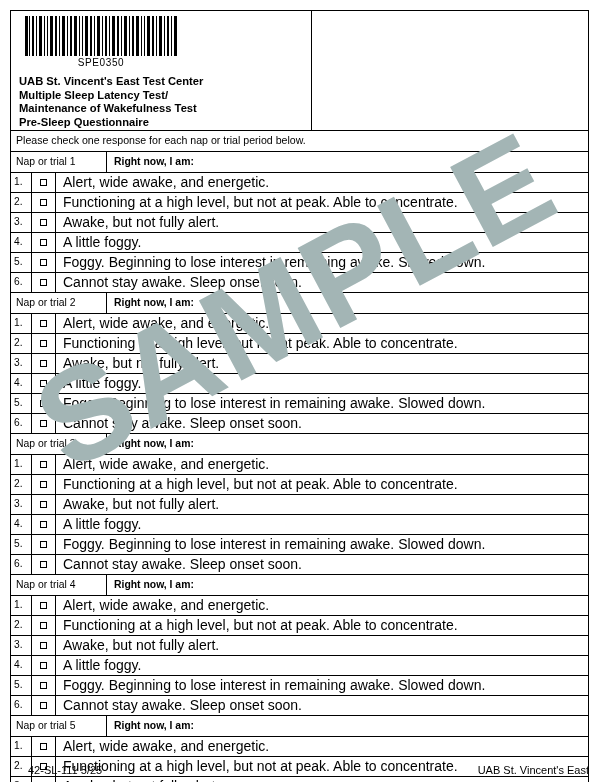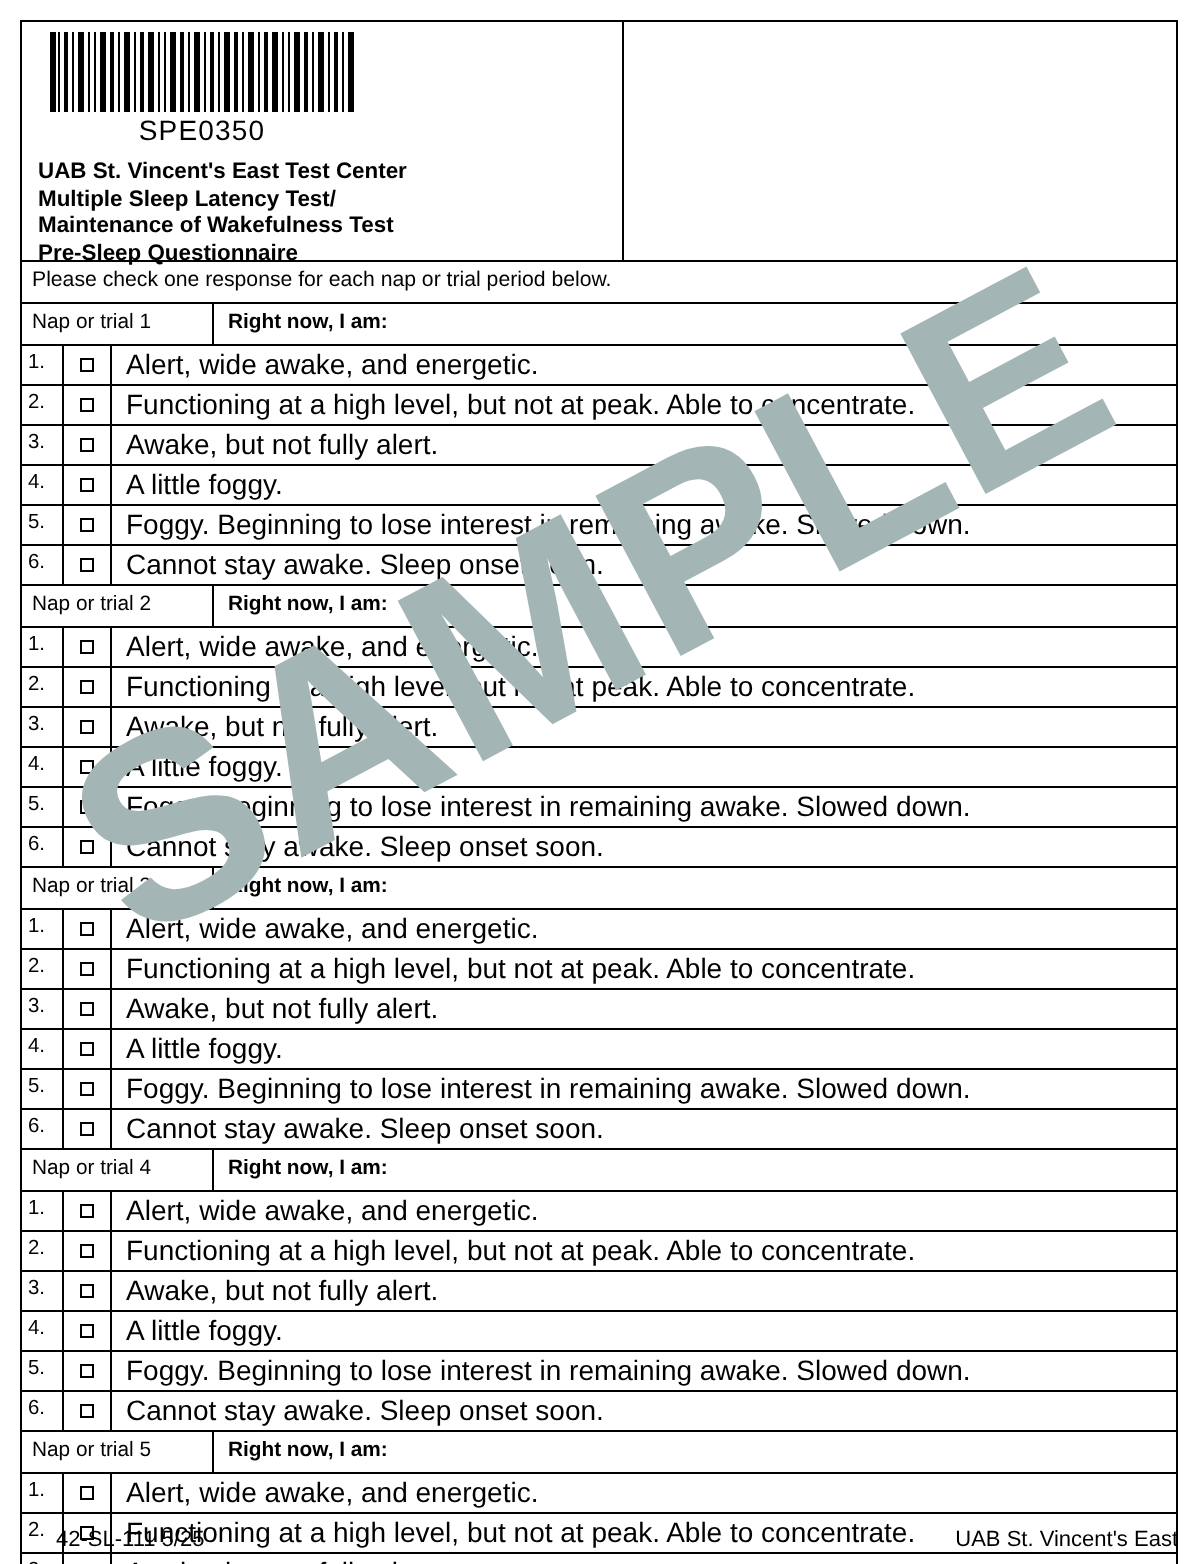--- a/index.html
+++ b/index.html
@@ -49,21 +49,21 @@
     width: 152px;
     margin-left: 8px;
     text-align: center;
   }
   .barcode {
     height: 40px;
     width: 152px;
     display: block;
   }
   .barcode-label {
-    font-size: 14px;
+    font-size: 10px;
     letter-spacing: 0.6px;
     margin-top: 1px;
     font-family: "Liberation Sans", sans-serif;
   }
 
   .org-lines {
     margin-top: 7px;
     margin-left: 2px;
   }
   .org-lines div {

